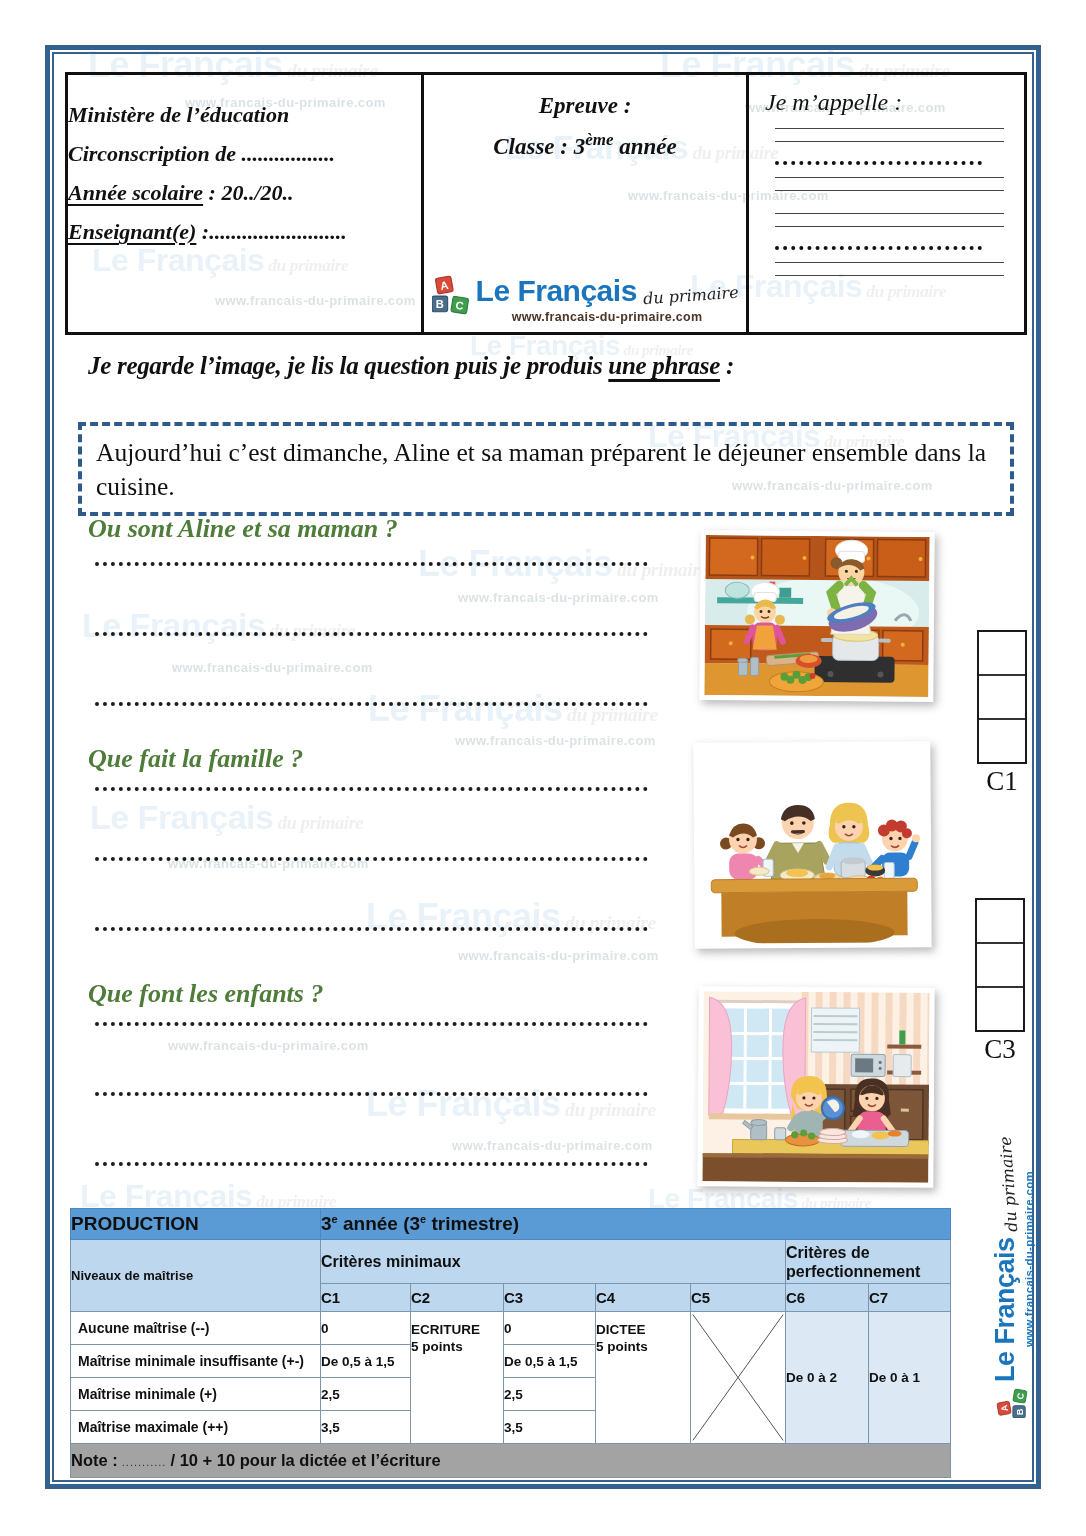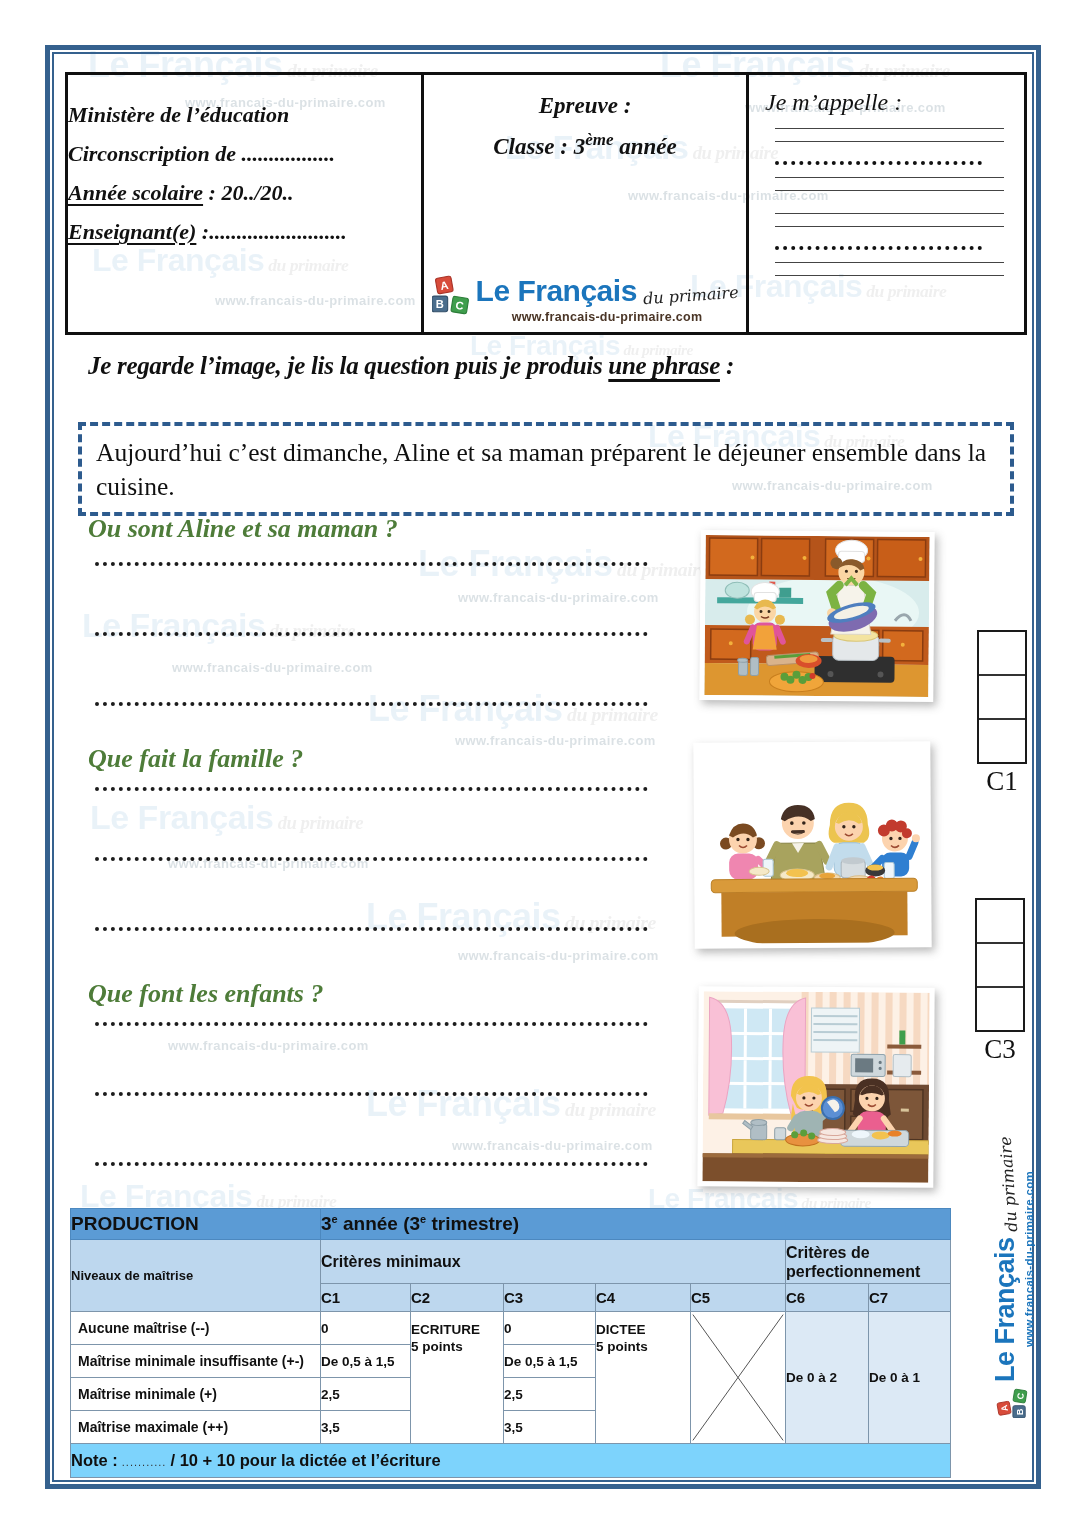--- a/index.html
+++ b/index.html
@@ -81,21 +81,21 @@
   .r-title sup{font-size:11px}
   .r-group td{background:#bdd7ee;font-weight:700;font-size:16px;line-height:19px}
   .r-group td.axis{font-size:13px}
   .r-colhead td{background:#bdd7ee;font-weight:700;font-size:15px;height:28px}
   .r-body td{height:33px;background:#fff;font-weight:700;font-size:13.5px}
   .r-body td.rowlab{text-align:left;padding-left:7px;font-size:14px;white-space:nowrap}
   td.cell-ecr,td.cell-dic{vertical-align:top;padding-top:9px;font-weight:700;font-size:13.5px;line-height:17px;background:#fff}
   td.cell-x{position:relative;background:#fff}
   td.cell-x svg{position:absolute;inset:0;width:100%;height:100%}
   td.cell-perf{background:#dce9f5;font-weight:700;font-size:13.5px}
-  .r-note td{background:#7dd3fc;height:34px;font-weight:700;font-size:16.5px}
+  .r-note td{background:#a3a3a3;height:34px;font-weight:700;font-size:16.5px}
   .note-dots{font-size:11px;letter-spacing:1px;color:#333;font-weight:400}
 </style>
 </head>
 <body>
 
 <div id="wm-layer">
     <div class="wm wm-logo" style="left: 88px; top: 44px; font-size: 36px;">Le Français<span class="wm-script"> du primaire</span></div>
     <div class="wm wm-logo" style="left: 660px; top: 44px; font-size: 36px;">Le Français<span class="wm-script"> du primaire</span></div>
     <div class="wm wm-logo" style="left: 505px; top: 128px; font-size: 34px;">Le Français<span class="wm-script"> du primaire</span></div>
     <div class="wm wm-logo" style="left: 92px; top: 242px; font-size: 32px;">Le Français<span class="wm-script"> du primaire</span></div>

